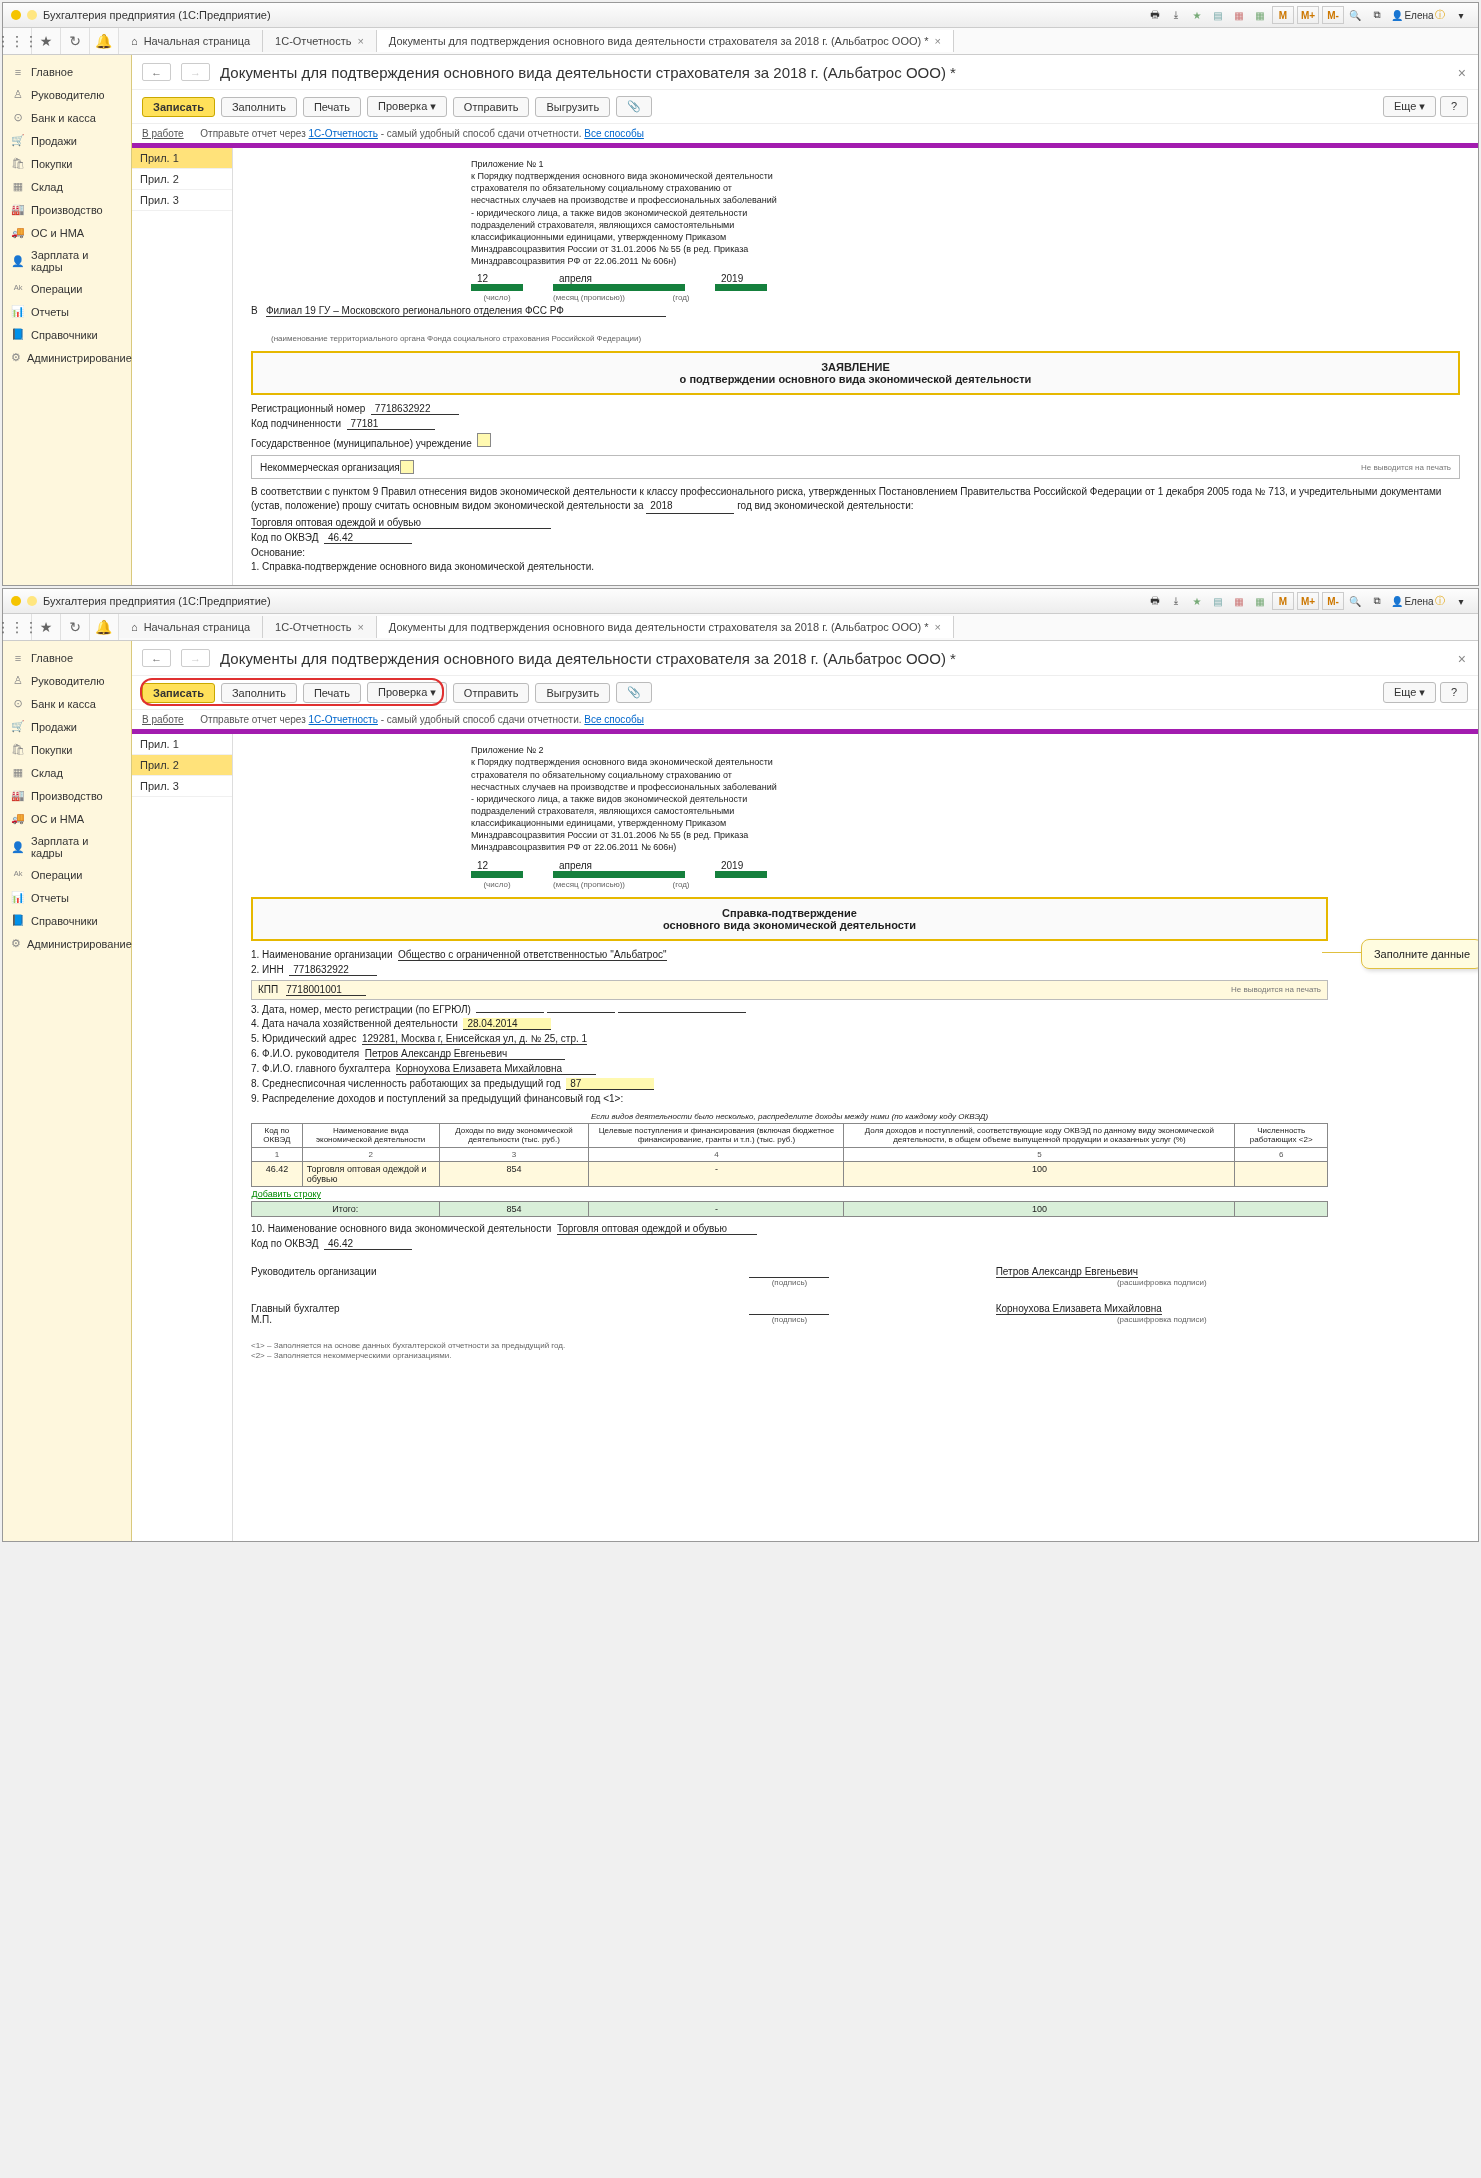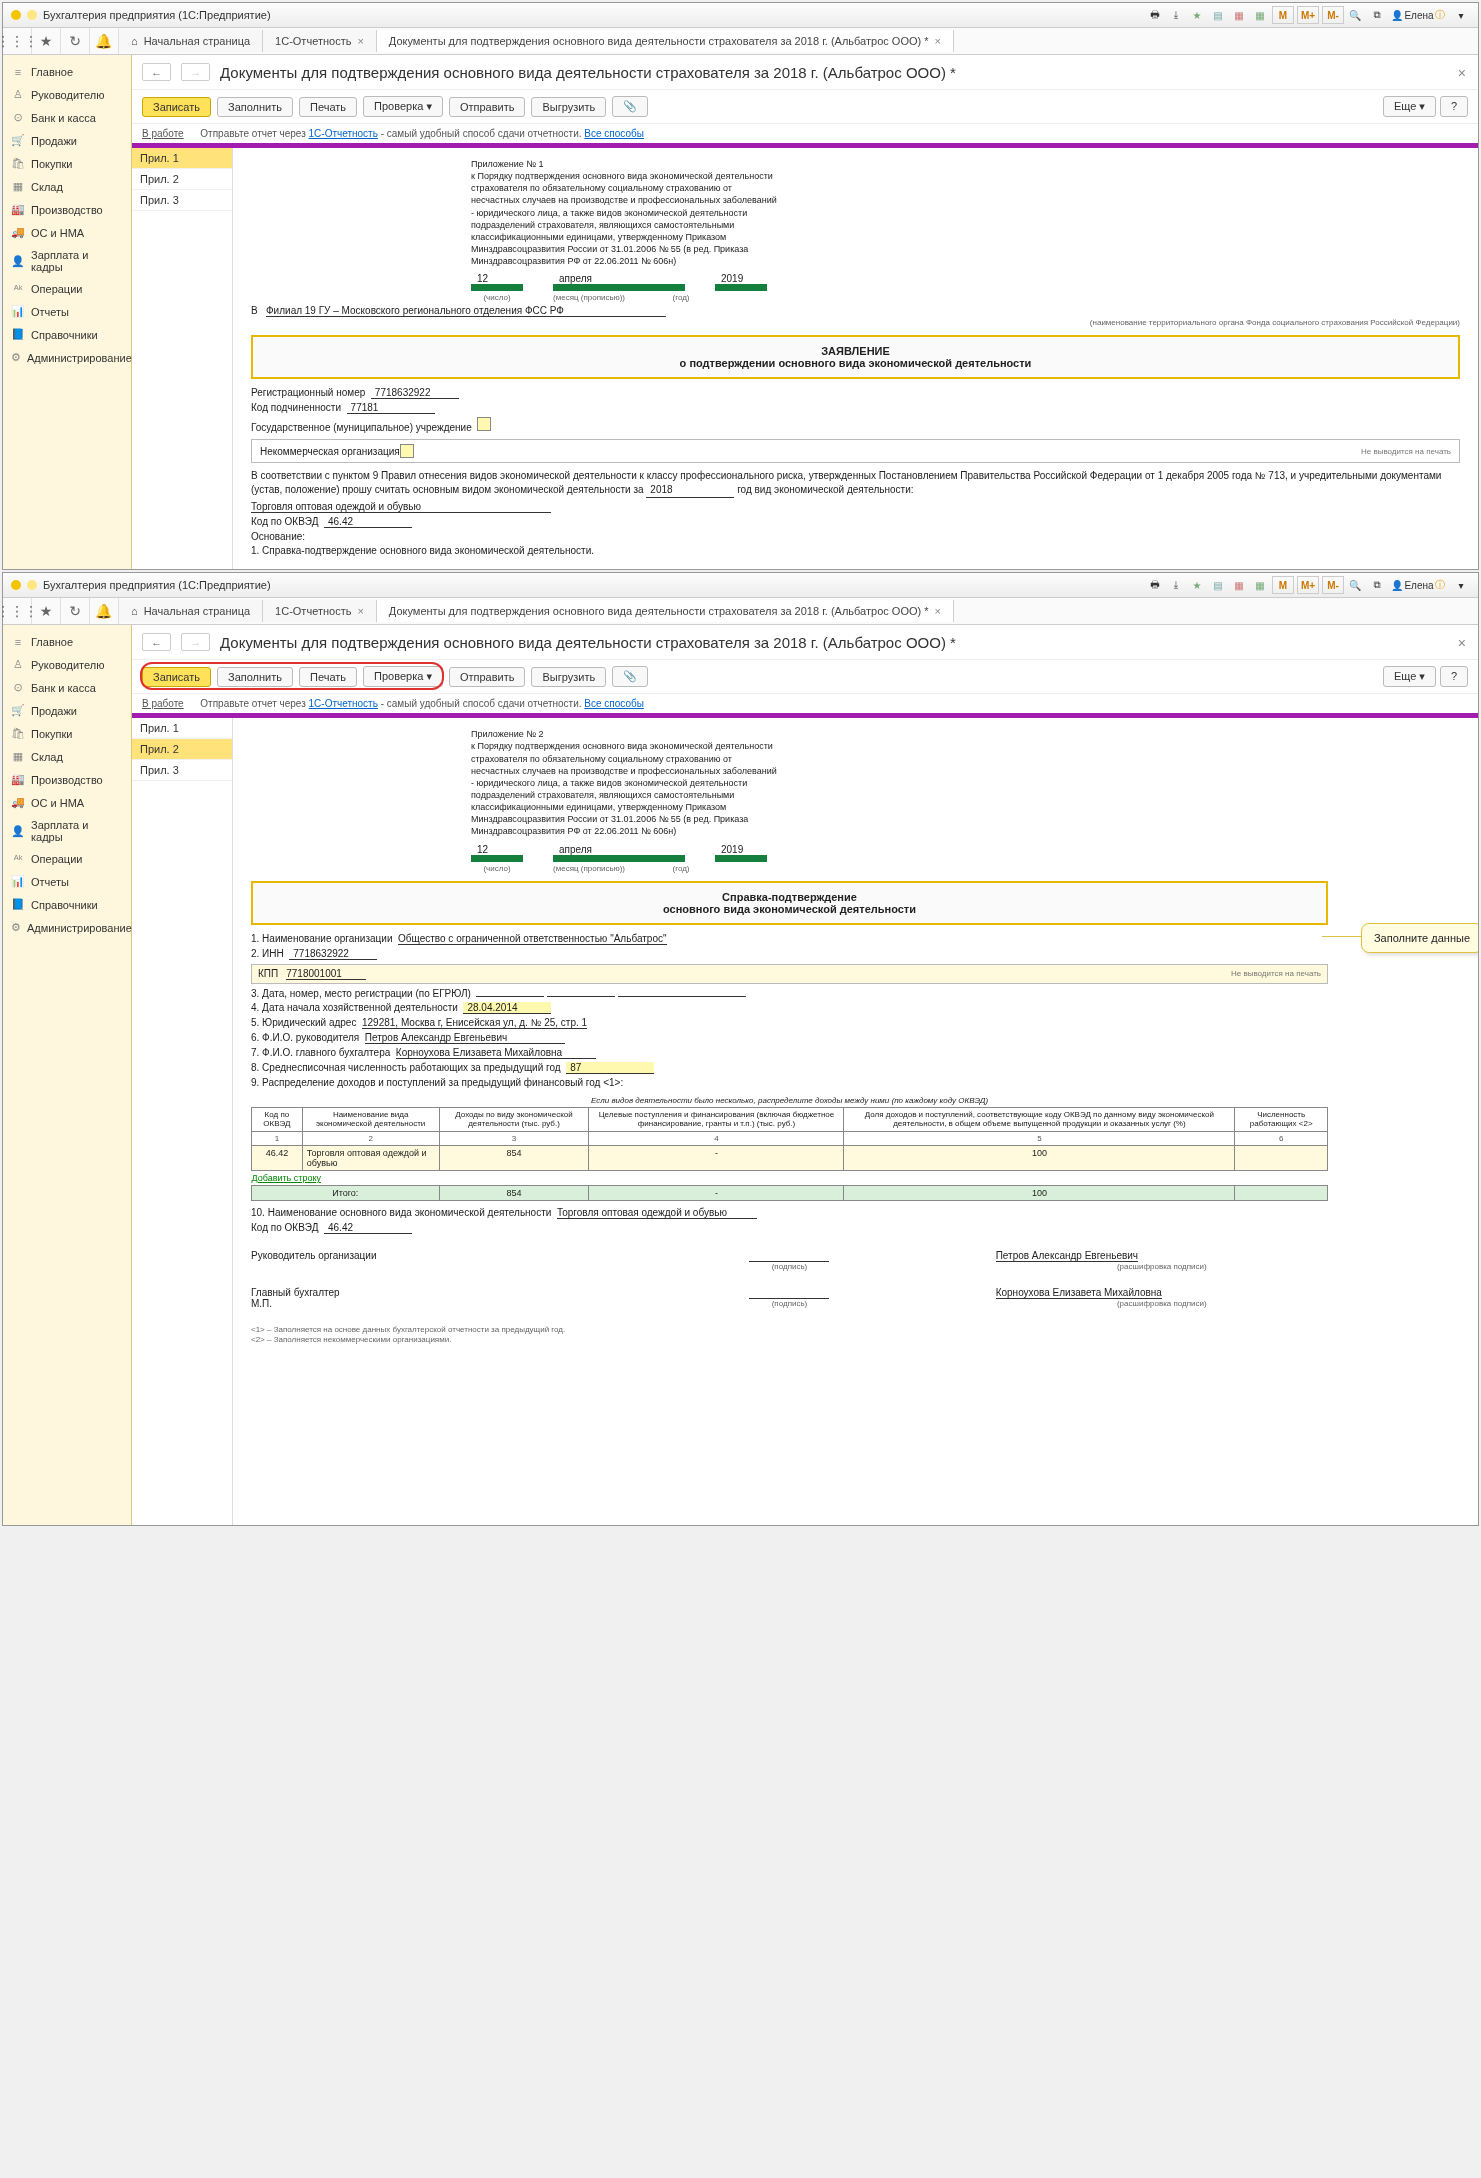--- a/index.html
+++ b/index.html
@@ -18,39 +18,39 @@
 .body{display:flex;min-height:500px}
 .sidebar{width:128px;background:#fef7dd;border-right:1px solid #d9c97c;padding-top:6px}
 .sb-item{padding:5px 8px;font-size:11px;color:#333;display:flex;align-items:center;gap:6px}
 .sb-item .ico{width:14px;text-align:center;color:#888;font-size:11px}
 .main{flex:1;background:#fff;display:flex;flex-direction:column}
 .main-head{display:flex;align-items:center;padding:8px 10px;border-bottom:1px solid #eee;gap:10px}
 .nav-btn{border:1px solid #ccc;padding:2px 8px;border-radius:2px;background:#fff;color:#666}
 .page-title{font-size:15px;font-weight:normal;color:#333}
 .toolbar{display:flex;align-items:center;padding:6px 10px;gap:6px;border-bottom:1px solid #eee}
 .btn{border:1px solid #bbb;padding:3px 10px;border-radius:3px;background:#f8f8f8;font-size:11px;color:#333}
-.btn.primary{background:#ffe15a;border-color:#c9a800;font-weight:normal}
+.btn.primary{background:#ffe15a;border-color:#c9a800;font-weight:bold}
 .toolbar-right{margin-left:auto;display:flex;gap:4px}
 .toolbar.highlighted{position:relative}
 .toolbar.highlighted::before{content:"";position:absolute;left:8px;top:2px;width:300px;height:24px;border:2px solid #e03030;border-radius:12px;pointer-events:none}
 .info-row{padding:4px 10px;font-size:10px;color:#555;border-bottom:5px solid #a21caf}
 .info-row a{color:#0066cc;text-decoration:underline}
 .info-row .u{text-decoration:underline}
 .content-split{display:flex;flex:1}
 .att-list{width:100px;background:#fff;border-right:1px solid #ddd}
 .att-item{padding:4px 8px;border-bottom:1px solid #f0f0f0;font-size:11px}
 .att-item.active{background:#ffe27a}
 .doc{flex:1;padding:10px 18px;font-size:10px;color:#222;overflow:auto;position:relative}
 .doc .hdr-right{margin-left:220px;width:310px;font-size:9px;line-height:1.35}
 .date-row{display:flex;gap:30px;margin:6px 0 2px 220px;font-size:10px}
 .date-row .cell{border-bottom:7px solid #15803d;min-width:40px;padding:0 6px}
 .date-lbl{display:flex;margin-left:220px;font-size:8px;color:#666}
 .date-lbl span{min-width:40px;text-align:center;padding:0 6px}
 .line-field{border-bottom:1px solid #333;display:inline-block;min-width:200px}
-.sub-lbl{font-size:8px;color:#666;text-align:right;margin-top:1px}
+.sub-lbl{font-size:8px;color:#666;text-align:left;margin-top:17px}
 .title-box{border:2px solid #e6b800;background:#fafafa;text-align:center;padding:8px;margin:8px 0;font-size:10px}
 .title-box b{font-size:11px}
 .np-box{border:1px solid #bbb;padding:4px 8px;margin:6px 0;display:flex;align-items:center;gap:0;font-size:10px}
 .np-box .chk{width:12px;height:12px;border:1px solid #888;display:inline-block}
 .np-box .note{margin-left:auto;font-size:8px;color:#777}
 .field-row{margin:3px 0;font-size:10px}
 .field-row .v{border-bottom:1px solid #333;display:inline-block;min-width:80px;padding:0 4px}
 .kpp-box{border:1px solid #bbb;padding:3px 6px;display:flex;align-items:center;gap:8px;margin:4px 0;background:#fff9dd}
 .kpp-box .v{border-bottom:1px solid #333;min-width:80px}
 .kpp-box .note{margin-left:auto;font-size:8px;color:#777}

